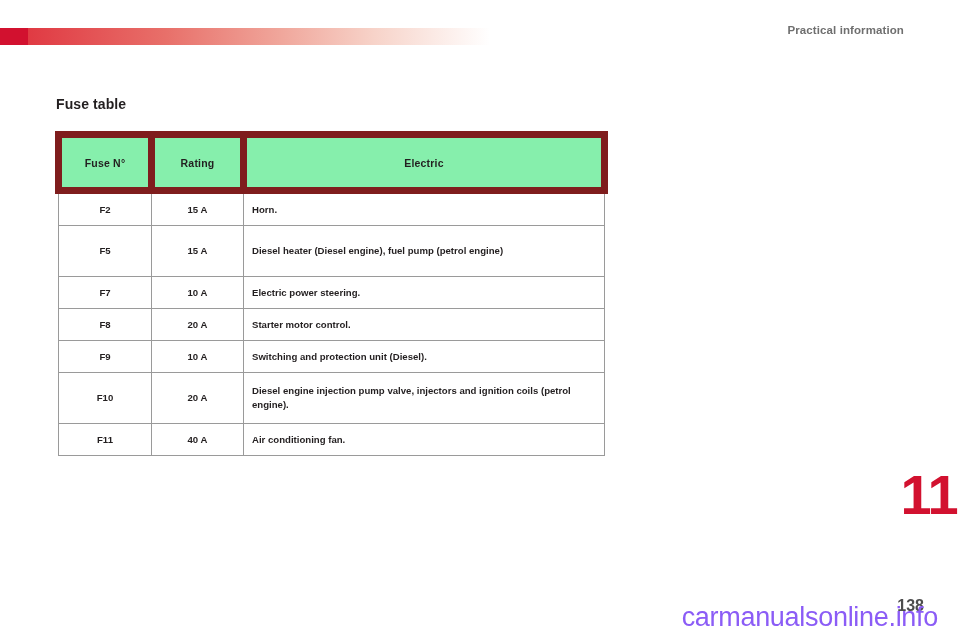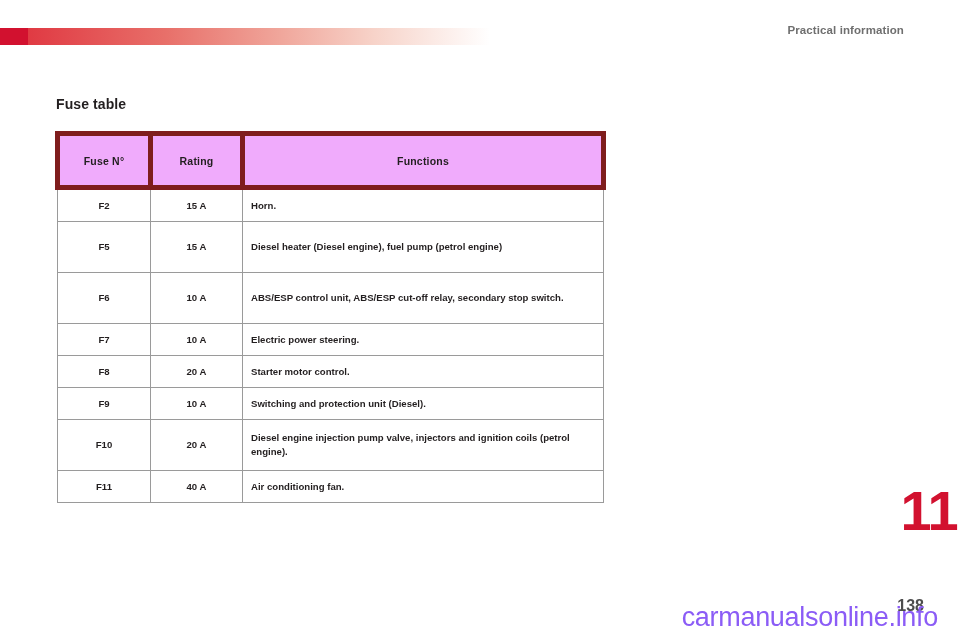--- a/index.html
+++ b/index.html
@@ -79,22 +79,22 @@
     border-collapse: collapse;
     width: 100%;
     table-layout: fixed;
     background: #ffffff;
   }
   table.fuse-table col.c-num   { width: 93px; }
   table.fuse-table col.c-rate  { width: 92px; }
   table.fuse-table col.c-func  { width: 361px; }
 
   table.fuse-table th {
-    background: #f0abfc;
-    border: 5px solid #7f1d1d;
+    background: #86efac;
+    border: 7px solid #7f1d1d;
     font-size: 10.5px;
     font-weight: bold;
     color: #231f20;
     height: 25px;
     text-align: center;
     padding: 12px 6px;
     letter-spacing: 0.2px;
   }
   table.fuse-table td {
     border: 1px solid #9a9a9a;
@@ -119,21 +119,21 @@
 
   
   .chapter-tab {
     position: absolute;
     right: 0;
     top: 467px;
     width: 62px;
     height: 72px;
     background: #ffffff;
     display: flex;
-    align-items: flex-end;
+    align-items: flex-start;
     justify-content: center;
   }
   .chapter-tab .num {
     font-size: 56px;
     font-weight: bold;
     color: #d2112f;
     line-height: 1;
     letter-spacing: -1px;
   }
 
@@ -173,39 +173,34 @@
   <table class="fuse-table">
     <colgroup>
       <col class="c-num">
         <col class="c-rate">
         <col class="c-func">
     </colgroup>
     <thead>
       <tr>
         <th>Fuse N°</th>
         <th>Rating</th>
-        <th>Functions</th>
+        <th>Electric</th>
       </tr>
     </thead>
     <tbody>
         <tr class="row-1line">
           <td class="cell-num">F2</td>
           <td class="cell-rate">15 A</td>
           <td class="cell-func">Horn.</td>
         </tr>
         <tr class="row-2line">
           <td class="cell-num">F5</td>
           <td class="cell-rate">15 A</td>
           <td class="cell-func">Diesel heater (Diesel engine), fuel pump (petrol engine)</td>
         </tr>
-        <tr class="row-2line">
-          <td class="cell-num">F6</td>
-          <td class="cell-rate">10 A</td>
-          <td class="cell-func">ABS/ESP control unit, ABS/ESP cut-off relay, secondary stop switch.</td>
-        </tr>
         <tr class="row-1line">
           <td class="cell-num">F7</td>
           <td class="cell-rate">10 A</td>
           <td class="cell-func">Electric power steering.</td>
         </tr>
         <tr class="row-1line">
           <td class="cell-num">F8</td>
           <td class="cell-rate">20 A</td>
           <td class="cell-func">Starter motor control.</td>
         </tr>

